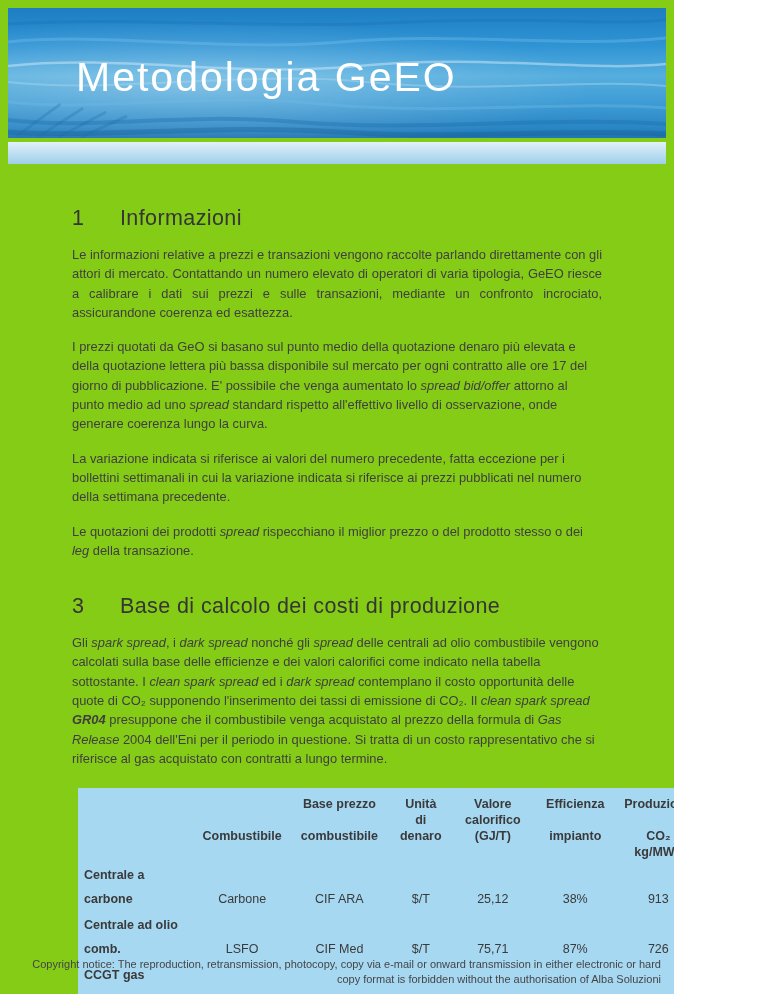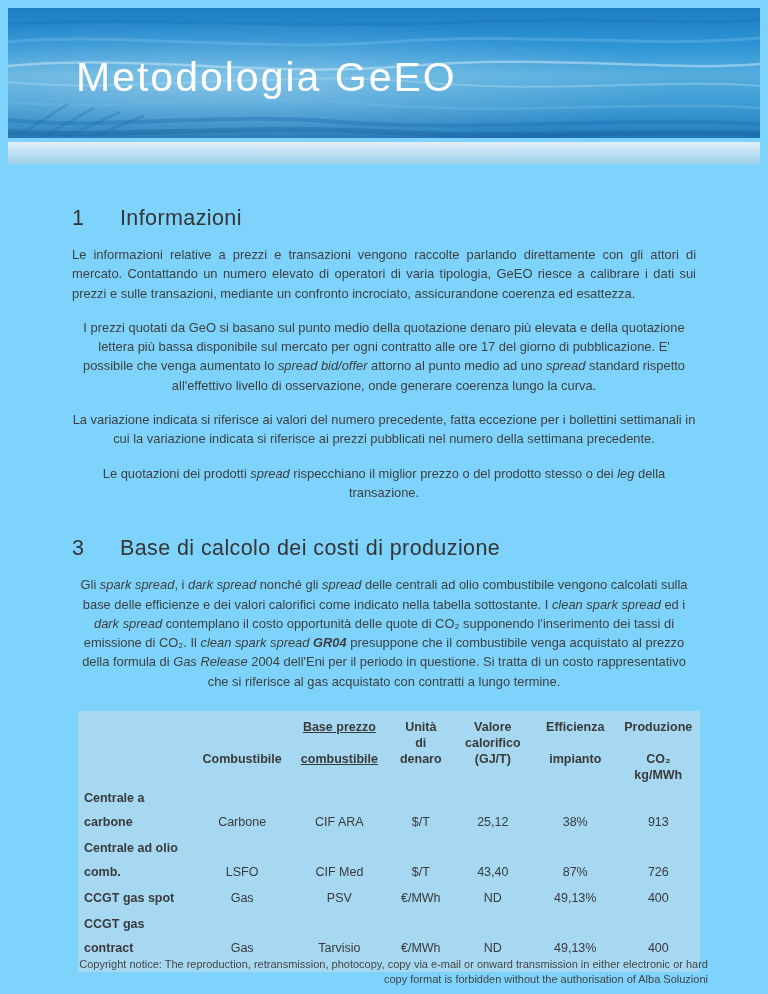--- a/index.html
+++ b/index.html
@@ -1,19 +1,19 @@
 <!DOCTYPE html>
 <html><head>
 <meta charset="utf-8">
 <style>
   html,body{margin:0;padding:0;background:#ffffff;}
   .page{
     position:relative;
-    width:768px;height:994px;
-    background:#7dd3fc;
+    width:674px;height:994px;
+    background:#84cc16;
     font-family:"Liberation Sans", sans-serif;
     color:#3f3f3f;
     overflow:hidden;
   }
   
   .banner{
     position:absolute;top:8px;left:8px;right:8px;height:130px;
     background:
       radial-gradient(ellipse at 28% 60%, rgba(255,255,255,0.28), rgba(255,255,255,0) 60%),
       linear-gradient(180deg,#1d7ec2 0%, #2e93d4 28%, #55aede 52%, #3d9bd4 74%, #2a86c4 92%, #1f74b2 100%);
@@ -31,21 +31,21 @@
   }
   
   .content{position:absolute;top:164px;left:0;right:0;padding:8px 72px;}
   .sec-head{
     margin:34px 0 14px 0;
     font-size:21.5px;color:#353535;letter-spacing:0.4px;
   }
   .sec-head .num{display:inline-block;width:48px;}
   .para{
     margin:0 0 15px 0;
-    font-size:12.9px;line-height:19.3px;color:#3f3f3f;text-align:center;
+    font-size:12.9px;line-height:19.3px;color:#3f3f3f;
   }
   .para.justify{text-align:justify;}
   .para em{font-style:italic;}
   
   .data-table{
     margin:20px 0 0 6px;
     border-collapse:collapse;
     background:#a6d8f2;
     width:622px;
     font-size:12.5px;color:#3a3a3a;
@@ -56,21 +56,21 @@
     padding:8px 3px 2px 3px;
   }
   .data-table td{
     text-align:center;vertical-align:bottom;
     white-space:pre-line;line-height:24px;
     padding:1px 3px;
   }
   .data-table .lbl{text-align:left;font-weight:bold;padding-left:6px;}
   .data-table .c0{width:128px;}
   .data-table .c1{width:90px;}
-  .data-table .c2{width:100px;text-decoration:underline;}
+  .data-table .c2{width:100px;}
   .data-table .c3{width:60px;}
   .data-table .c4{width:82px;}
   .data-table .c5{width:82px;}
   .data-table .c6{width:80px;margin-left:24px;}
   .data-table tbody tr:last-child td{padding-bottom:12px;}
   
   .footer{
     position:absolute;bottom:7px;left:50%;transform:translateX(-50%);
     width:648px;text-align:right;
     font-size:11px;line-height:15px;color:#454545;
@@ -147,32 +147,23 @@
           <td>25,12</td>
           <td>38%</td>
           <td>913</td>
         </tr>
         <tr>
           <td class="lbl">Centrale ad olio
 comb.</td>
           <td>LSFO</td>
           <td>CIF Med</td>
           <td>$/T</td>
-          <td>43,40</td>
+          <td>75,71</td>
           <td>87%</td>
           <td>726</td>
-        </tr>
-        <tr>
-          <td class="lbl">CCGT gas spot</td>
-          <td>Gas</td>
-          <td>PSV</td>
-          <td>€/MWh</td>
-          <td>ND</td>
-          <td>49,13%</td>
-          <td>400</td>
         </tr>
         <tr>
           <td class="lbl">CCGT gas contract</td>
           <td>Gas</td>
           <td>Tarvisio</td>
           <td>€/MWh</td>
           <td>ND</td>
           <td>49,13%</td>
           <td>400</td>
         </tr>

